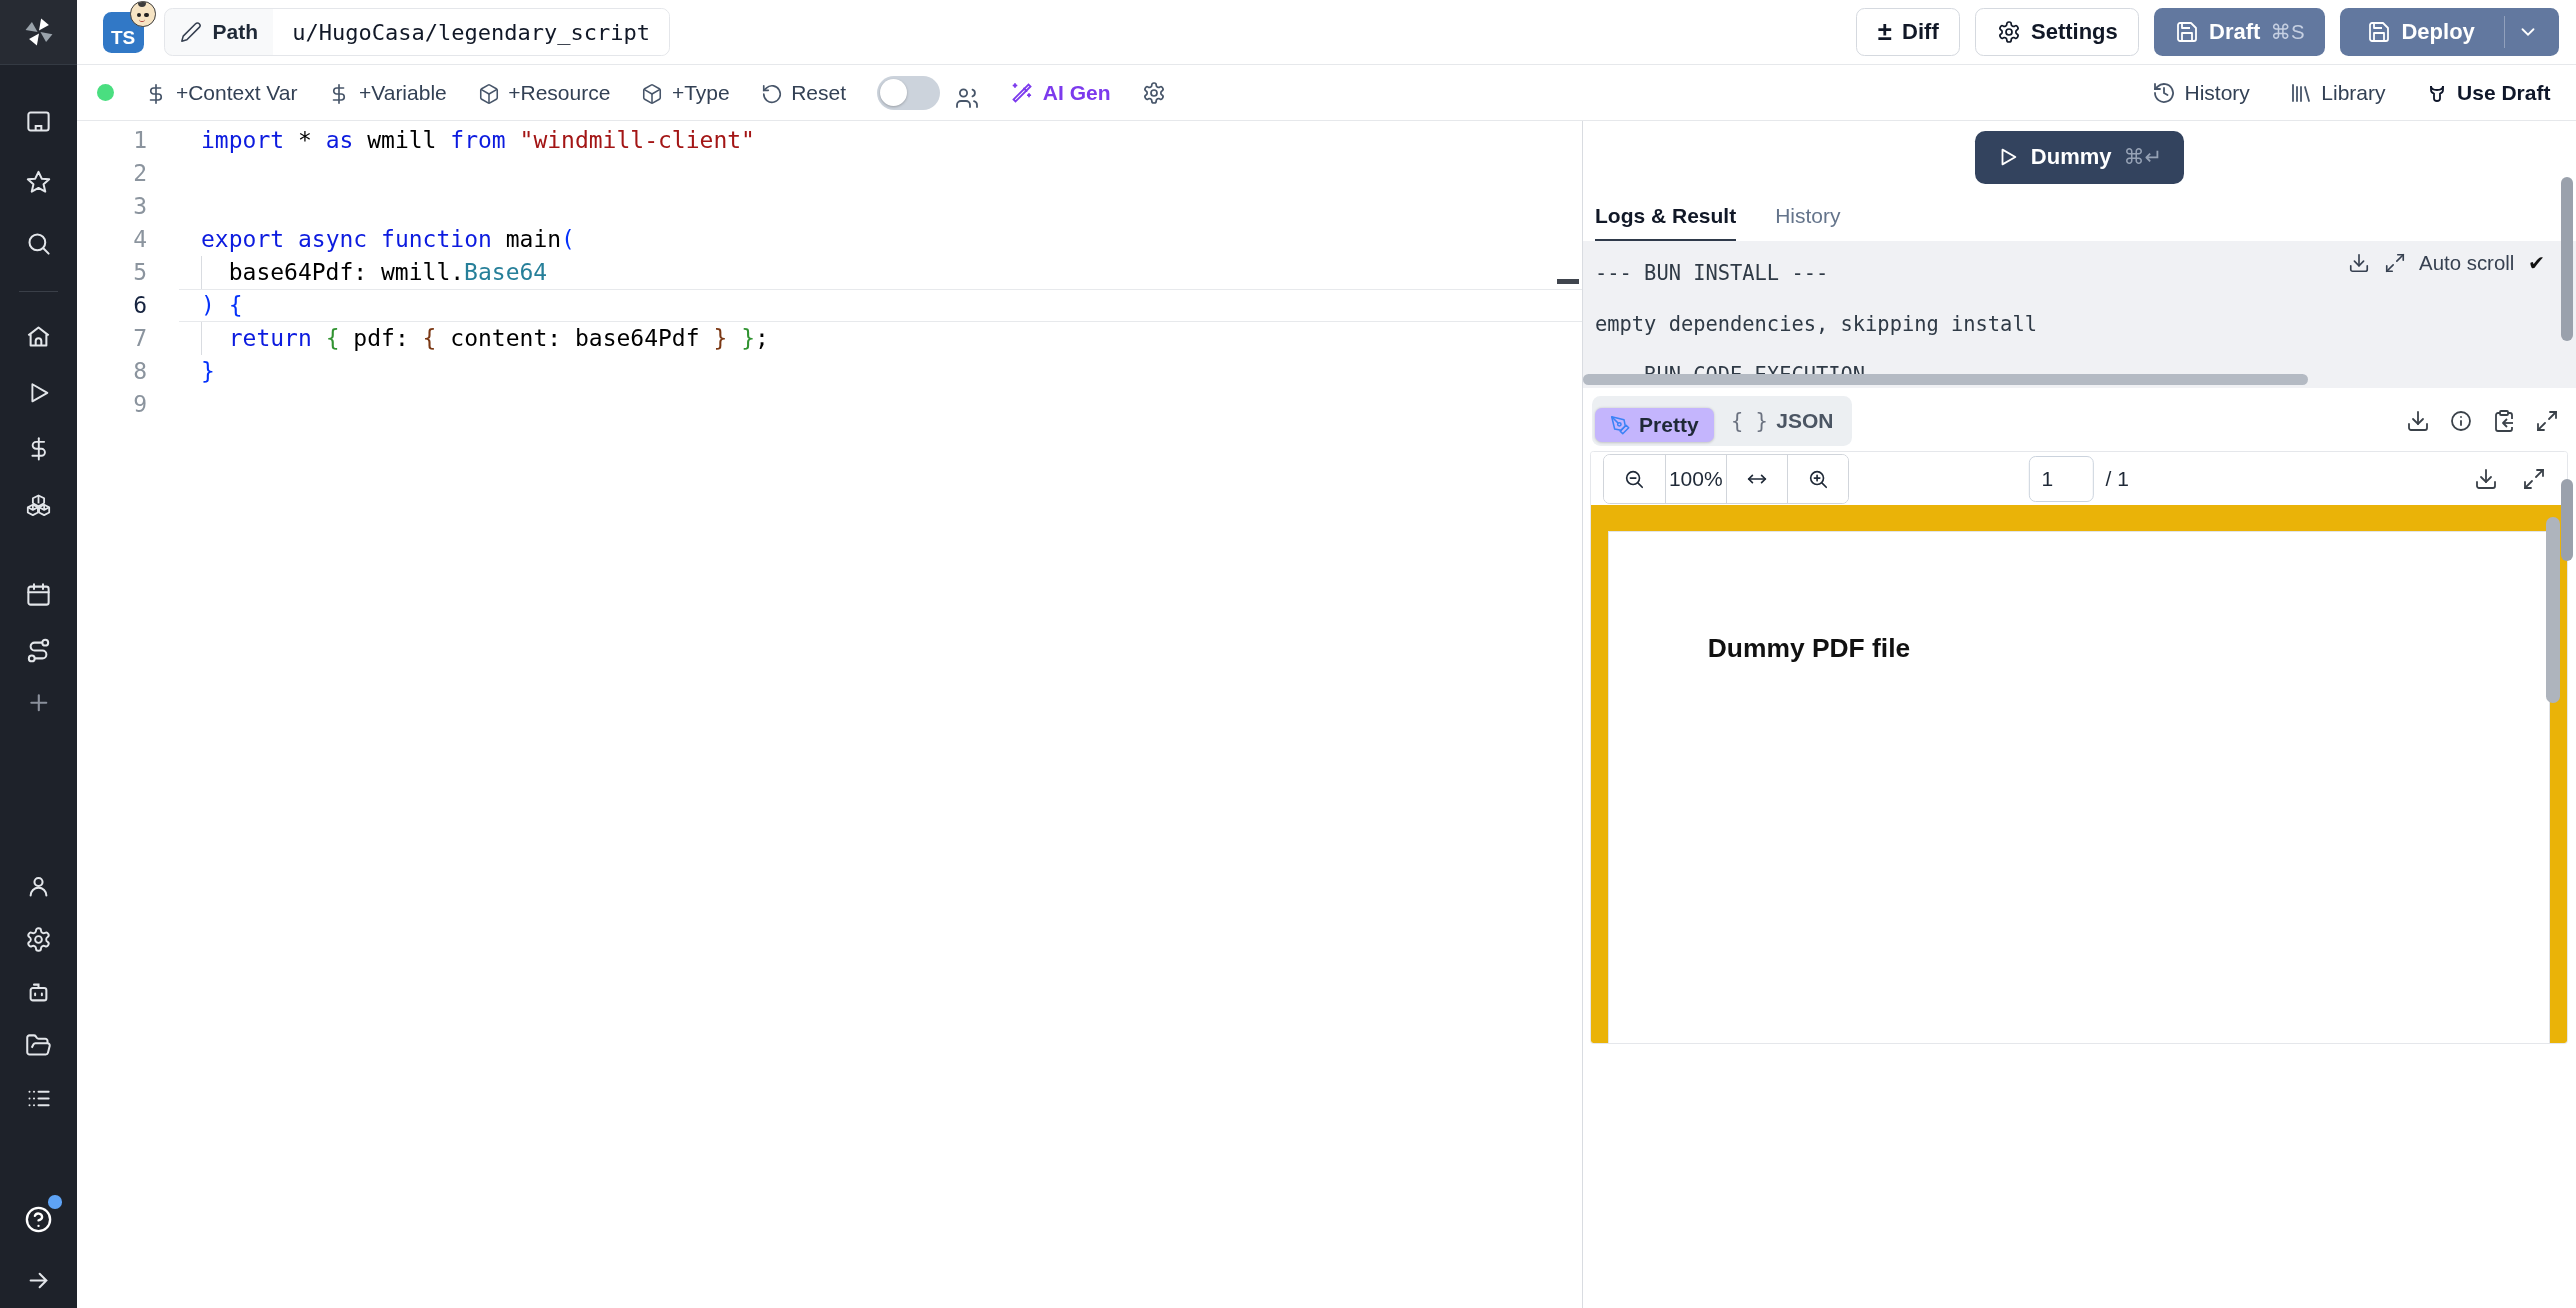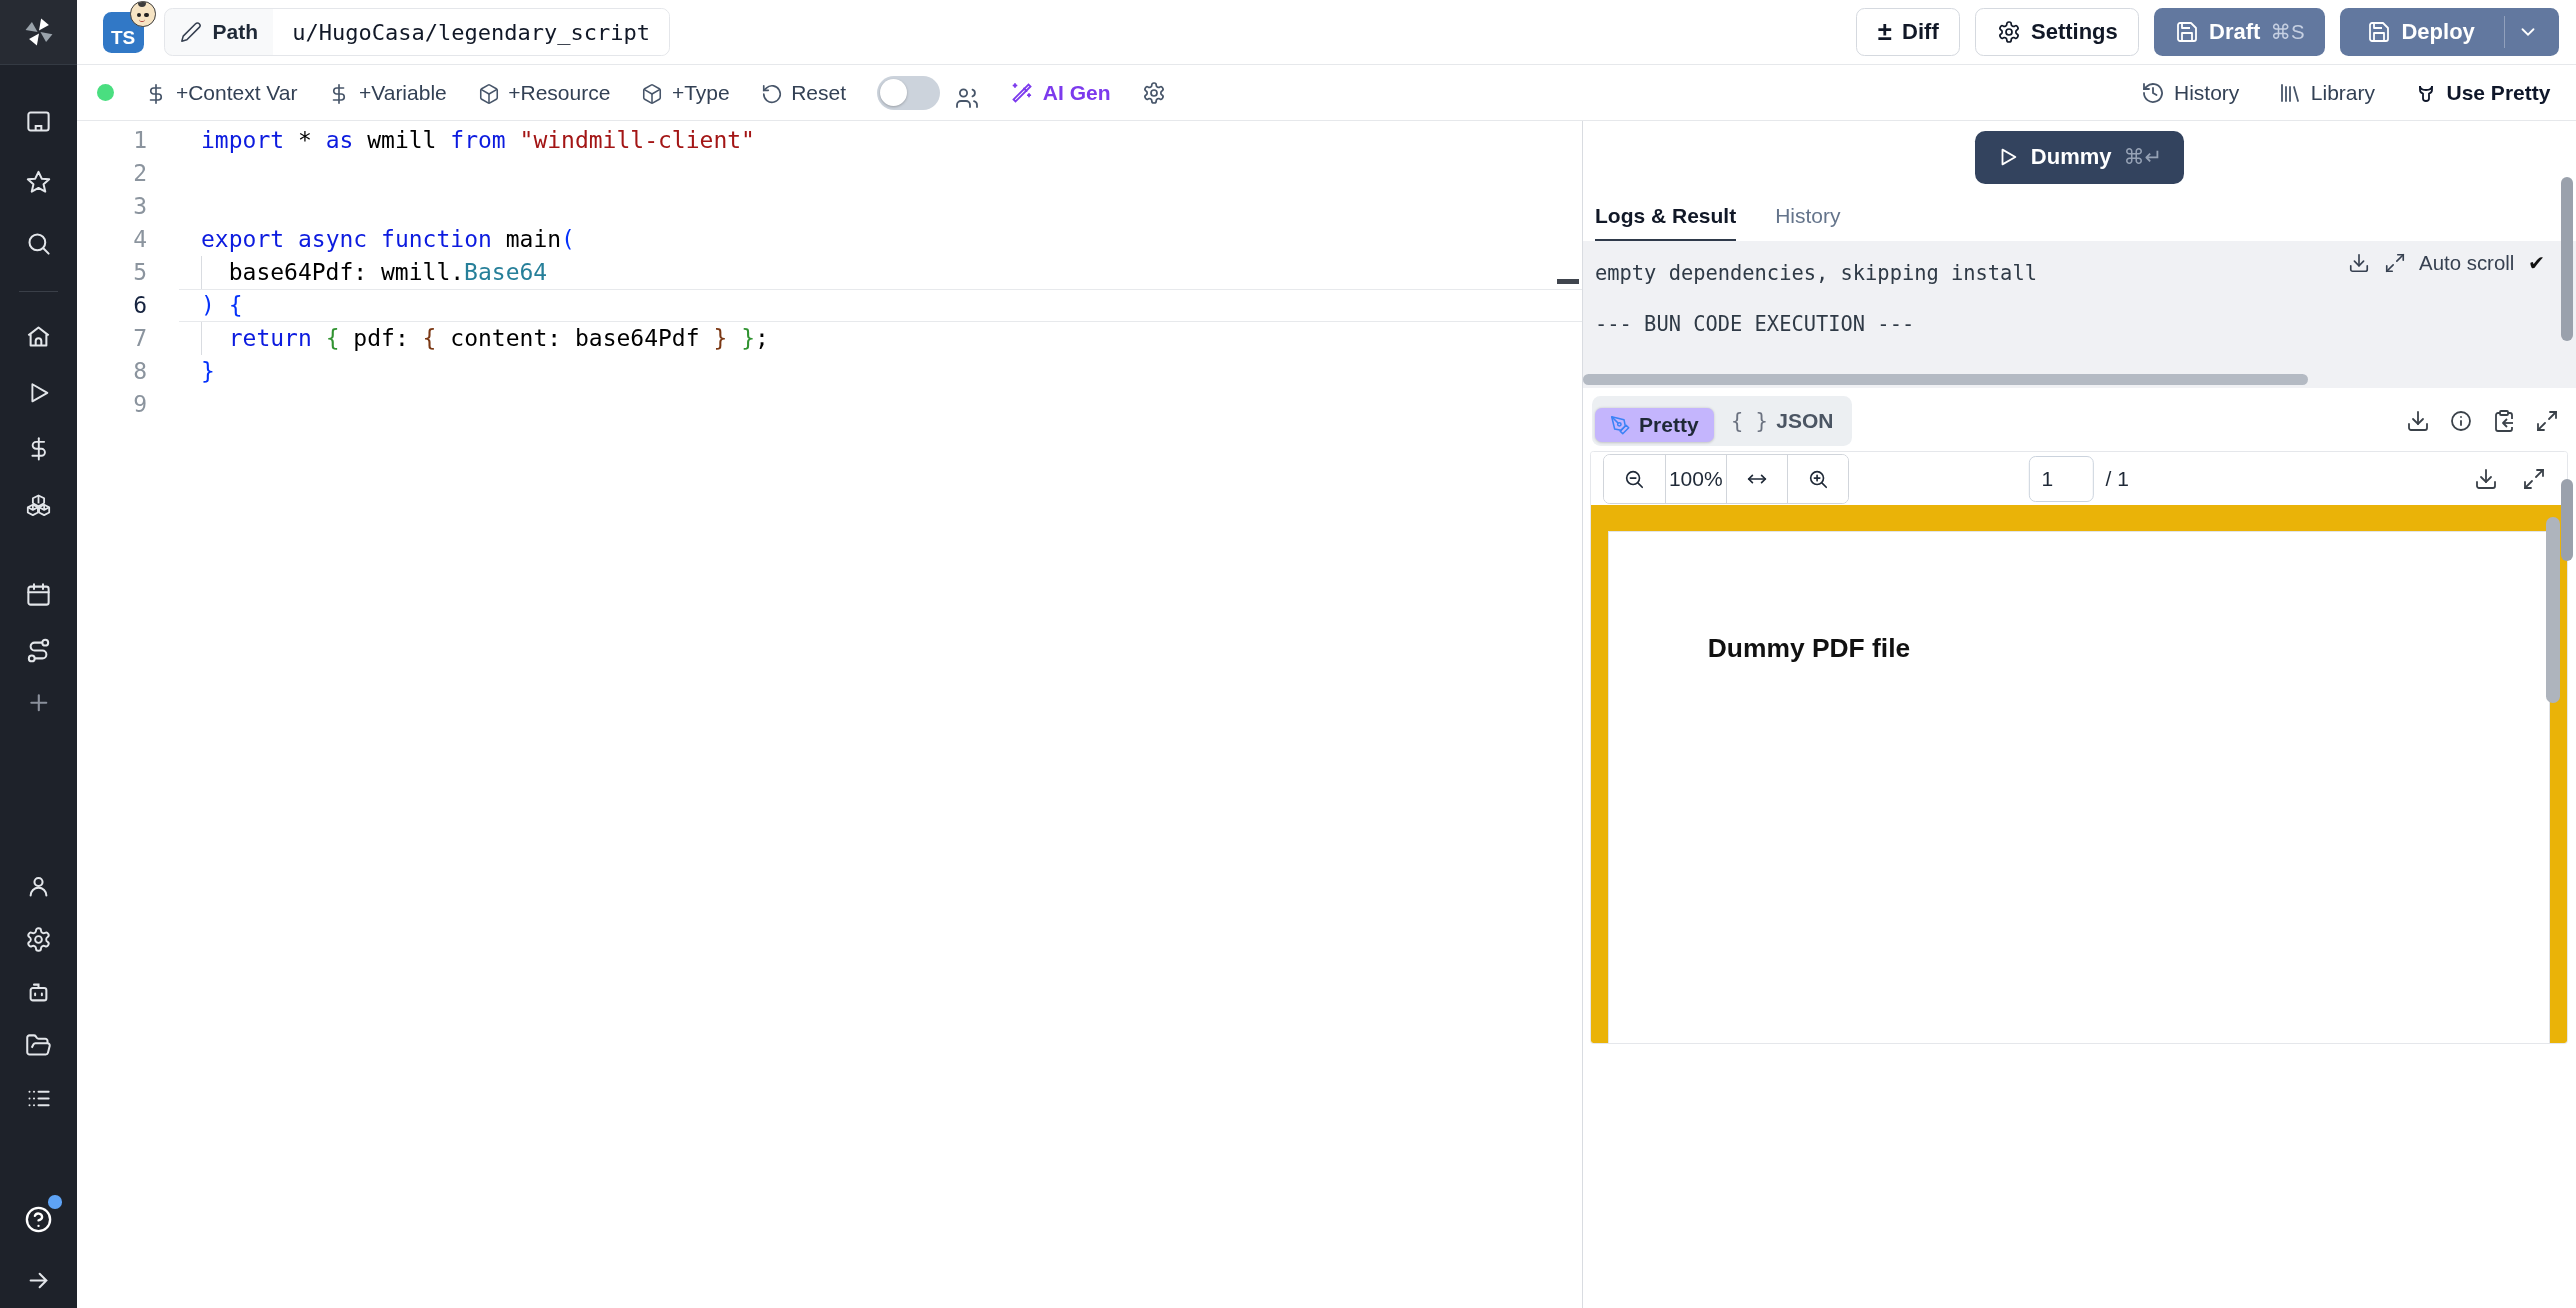--- a/index.html
+++ b/index.html
@@ -397,21 +397,21 @@
               <path d="M4 4v16M8 6v14M12 6v14"></path>
               <path d="m16 6 4 14"></path>
             </svg>
           <span>Library</span>
         </span>
         <span class="tool vsc">
           <svg class="ic" width="24" height="24" viewBox="0 0 24 24" fill="none" stroke="#0f172a" stroke-width="1.8" stroke-linejoin="round">
               <path d="M6 5c0 3 2 4 6 4s6-1 6-4"></path>
               <path d="M6 5v4c0 2 1.5 3 3 3.5v5c0 1.5 1.2 2.5 3 2.5s3-1 3-2.5v-5c1.5-.5 3-1.5 3-3.5V5"></path>
             </svg>
-          <span>Use Pretty</span>
+          <span>Use Draft</span>
         </span>
       </span>
     </div>
 
     <div class="work">
 
       <section class="editor" id="code-editor">
         <div id="code-lines">
             <div class="line">
               <span class="gutter">1</span>
@@ -465,20 +465,21 @@
         </div>
 
 
         <div class="tabs">
           <span class="tab active">Logs &amp; Result</span>
           <span class="tab">History</span>
         </div>
 
         <div class="logs">
           <div id="log-lines">
+              <div class="log-line">--- BUN INSTALL ---</div>
               <div class="log-line">empty dependencies, skipping install</div>
               <div class="log-line">--- BUN CODE EXECUTION ---</div>
             </div>
           <div class="log-ctrl">
             <svg width="22" height="22" viewBox="0 0 24 24" fill="none" stroke="currentColor" stroke-width="1.8" stroke-linecap="round">
                 <path d="M21 15v4a2 2 0 0 1-2 2H5a2 2 0 0 1-2-2v-4"></path>
                 <path d="m7 10 5 5 5-5"></path>
                 <path d="M12 15V3"></path>
               </svg>
             <svg width="22" height="22" viewBox="0 0 24 24" fill="none" stroke="currentColor" stroke-width="1.8" stroke-linecap="round">

